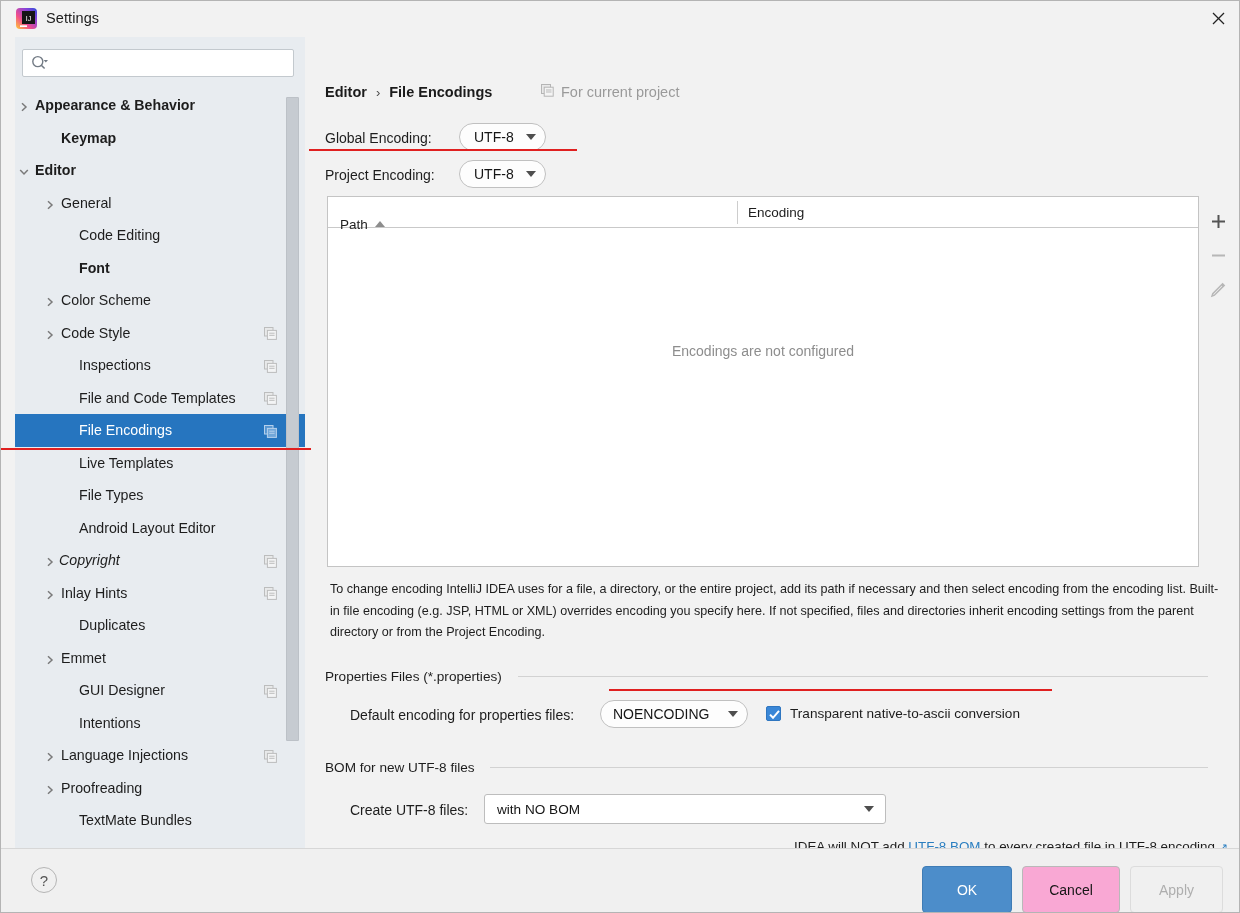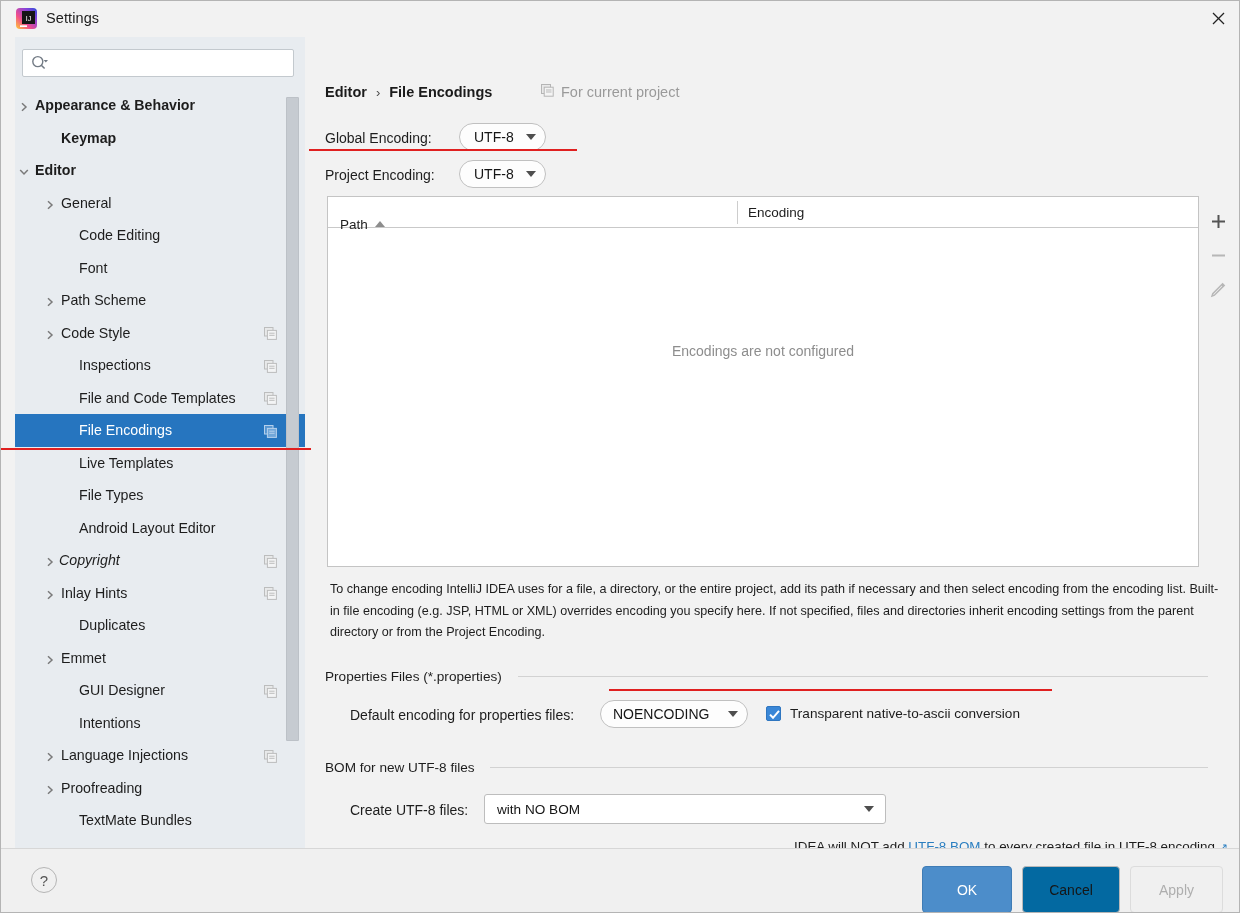--- a/index.html
+++ b/index.html
@@ -349,21 +349,21 @@
     height: 47px;
     border-radius: 4px;
     font-size: 14px;
     display: flex;
     align-items: center;
     justify-content: center;
     box-sizing: border-box;
     cursor: default;
   }
   .btn-ok { left: 921px; width: 90px; background: #4c8dca; border: 1px solid #3f7cb5; color: #fff; }
-  .btn-cancel { left: 1021px; width: 98px; background: #0369a1; border: 1px solid #b9b9b9; color: #161616; }
+  .btn-cancel { left: 1021px; width: 98px; background: #f9a8d4; border: 1px solid #b9b9b9; color: #161616; }
   .btn-apply { left: 1129px; width: 93px; background: #f0f0f0; border: 1px solid #dcdcdc; color: #aeaeae; }
 
   
   .annot {
     position: absolute;
     background: #e02020;
     height: 2.4px;
     z-index: 40;
   }
 </style>
@@ -427,27 +427,27 @@
         <div class="tree-item">
           <span class="chev" style="left: 29px;"><svg width="12" height="12" viewBox="0 0 12 12">
               <path d="M4 2.2 L8 6 L4 9.8" fill="none" stroke="#7a7a7a" stroke-width="1.5"></path>
             </svg></span>
           <span class="tree-label" style="margin-left: 46px;">General</span>
         </div>
         <div class="tree-item">
           <span class="tree-label" style="margin-left: 64px;">Code Editing</span>
         </div>
         <div class="tree-item">
-          <span class="tree-label" style="margin-left: 64px;">Font</span>
-        </div>
-        <div class="tree-item">
-          <span class="chev" style="left: 29px;"><svg width="12" height="12" viewBox="0 0 12 12">
-              <path d="M4 2.2 L8 6 L4 9.8" fill="none" stroke="#7a7a7a" stroke-width="1.5"></path>
-            </svg></span>
-          <span class="tree-label" style="margin-left: 46px;">Path Scheme</span>
+          <span class="tree-label" style="margin-left: 64px; font-weight: bold;">Font</span>
+        </div>
+        <div class="tree-item">
+          <span class="chev" style="left: 29px;"><svg width="12" height="12" viewBox="0 0 12 12">
+              <path d="M4 2.2 L8 6 L4 9.8" fill="none" stroke="#7a7a7a" stroke-width="1.5"></path>
+            </svg></span>
+          <span class="tree-label" style="margin-left: 46px;">Color Scheme</span>
         </div>
         <div class="tree-item">
           <span class="chev" style="left: 29px;"><svg width="12" height="12" viewBox="0 0 12 12">
               <path d="M4 2.2 L8 6 L4 9.8" fill="none" stroke="#7a7a7a" stroke-width="1.5"></path>
             </svg></span>
           <span class="tree-label" style="margin-left: 46px;">Code Style</span>
           <span class="copy-badge"><svg width="13" height="13" viewBox="0 0 13 13">
               <rect x="0.5" y="0.5" width="8.5" height="8.5" fill="#e9e9e9" stroke="#b5b5b5"></rect>
               <rect x="3.4" y="3.4" width="9" height="9" fill="#f6f6f6" stroke="#b5b5b5"></rect>
               <line x1="5.2" y1="6.2" x2="10.6" y2="6.2" stroke="#b5b5b5"></line>

